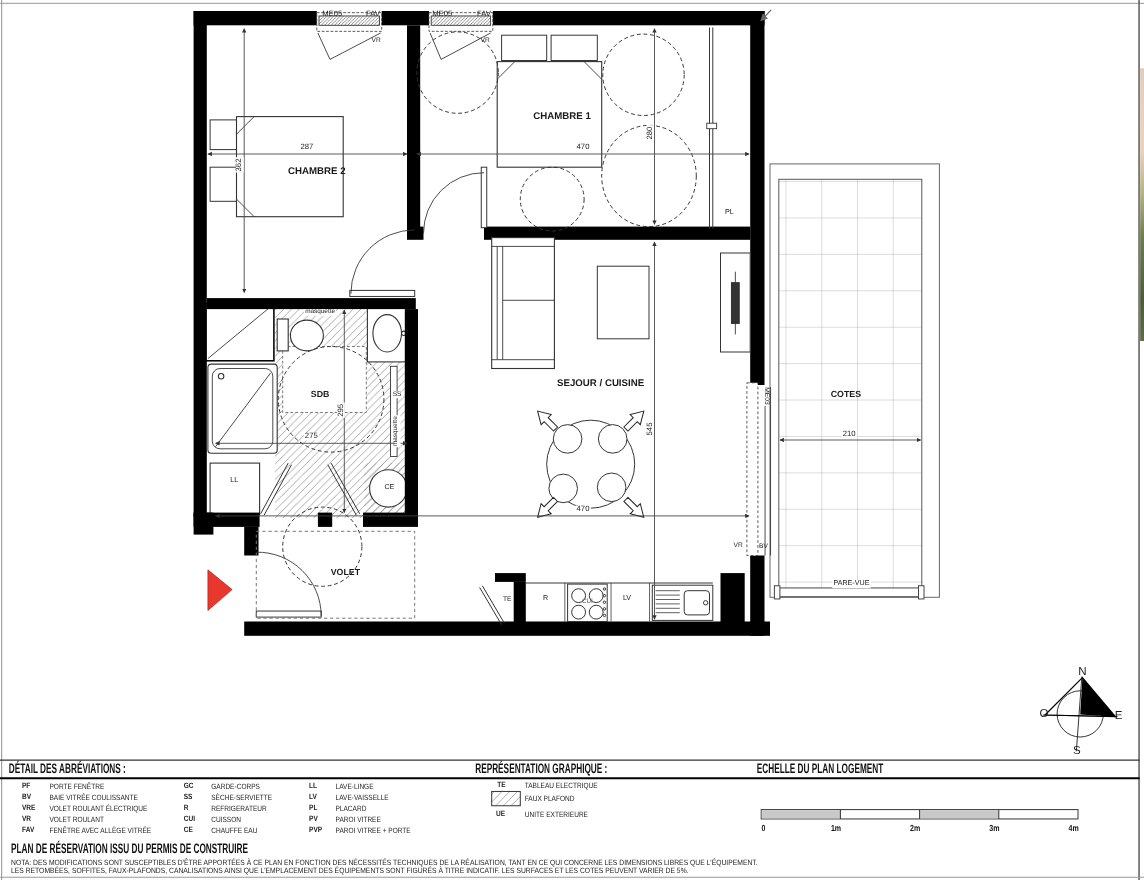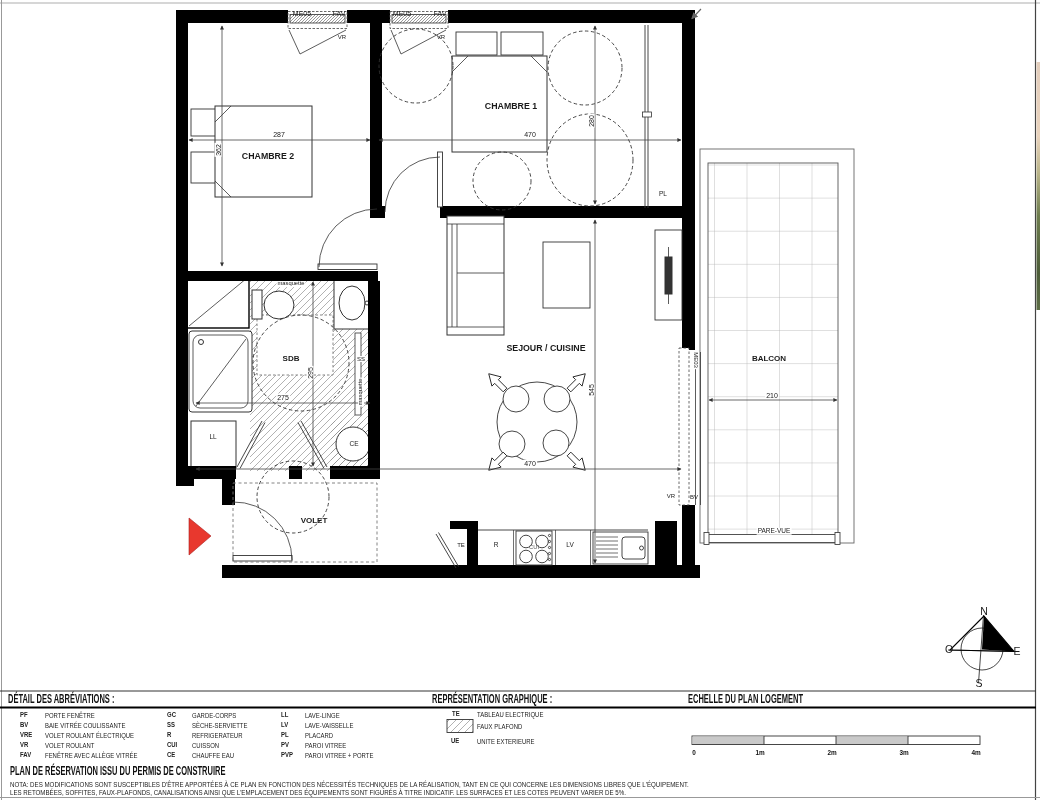--- a/index.html
+++ b/index.html
@@ -318,25 +318,25 @@
 <div id="labels">
 
   <div class="lbl" style="left:302px;top:13px">ME05</div>
   <div class="lbl" style="left:339px;top:13px">FAV</div>
   <div class="lbl f6" style="left:342px;top:37px">VR</div>
   <div class="lbl" style="left:402px;top:13px">ME05</div>
   <div class="lbl" style="left:440px;top:13px">FAV</div>
   <div class="lbl f6" style="left:441px;top:37px">VR</div>
 
   <div class="lbl b f85" style="left:503px;top:106px">CHAMBRE 1</div>
-  <div class="lbl b f85" style="left:260px;top:156px">CHAMBRE 2</div>
+  <div class="lbl b f85" style="left:280px;top:156px">CHAMBRE 2</div>
   <div class="lbl b f8 wbg" style="left:291px;top:359px">SDB</div>
   <div class="lbl b f85" style="left:538px;top:348px">SEJOUR / CUISINE</div>
   <div class="lbl b f8" style="left:306px;top:521px">VOLET</div>
-  <div class="lbl b f8" style="left:761px;top:359px">BALCON</div>
+  <div class="lbl b f8" style="left:761px;top:359px">COTES</div>
 
   <div class="lbl wbg" style="left:530px;top:134px">470</div>
   <div class="lbl rot wbg" style="left:591px;top:121px">280</div>
   <div class="lbl wbg" style="left:279px;top:134px">287</div>
   <div class="lbl rot wbg" style="left:218px;top:150px">362</div>
   <div class="lbl rot wbg" style="left:310px;top:373px">295</div>
   <div class="lbl wbg" style="left:283px;top:397px">275</div>
   <div class="lbl rot wbg" style="left:591px;top:390px">545</div>
   <div class="lbl wbg" style="left:530px;top:463px">470</div>
   <div class="lbl wbg" style="left:772px;top:395px">210</div>

